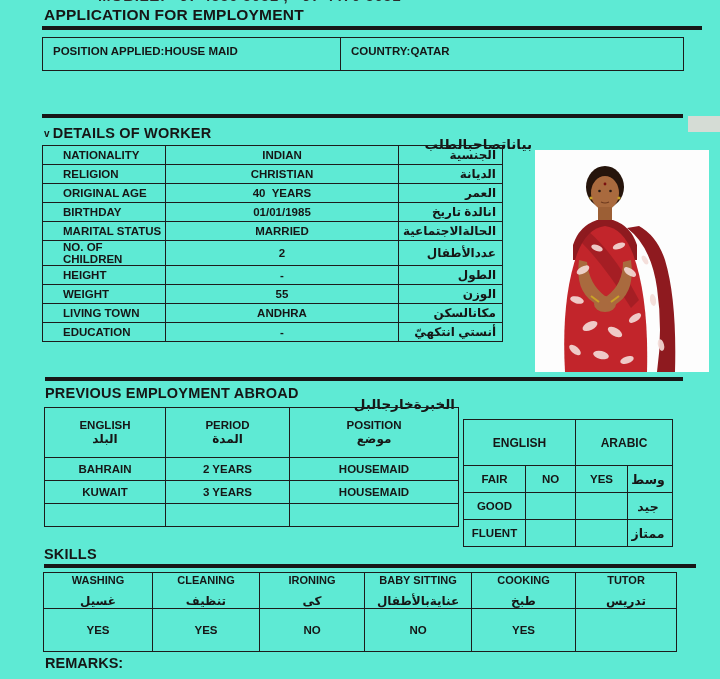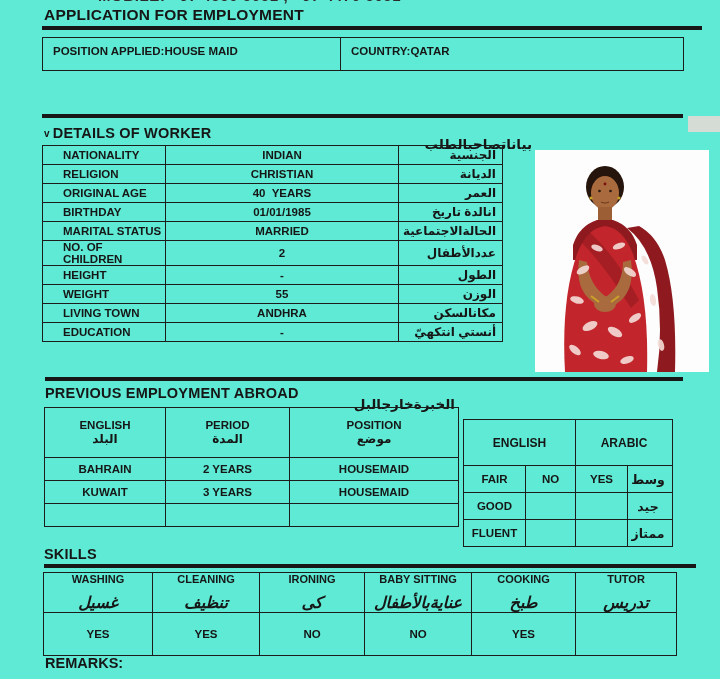--- a/index.html
+++ b/index.html
@@ -56,21 +56,21 @@
   .language tr.hdr td { height:46px; font-size:12px; }
   .language tr.r td { height:27px; }
   .language td.arv { direction:rtl; font-size:12.5px; padding-right:4px; }
 
   
   .skills-tbl { left:43px; top:572px; width:633px; }
   .skills-tbl td { text-align:center; vertical-align:middle; }
   .skills-tbl tr.hdr td { height:36px; }
   .skills-tbl tr.val td { height:43px; }
   .skills-tbl .en { font-size:11px; font-weight:600; }
-  .skills-tbl .arl { font-size:16px; direction:rtl; margin-top:8px;font-style:italic; }
+  .skills-tbl .arl { font-size:12px; direction:rtl; margin-top:8px; }
 
   .remarks { position:absolute; left:45px; top:655px; font-size:14.5px; font-weight:700; }
 
   .smudge { position:absolute; left:688px; top:116px; width:32px; height:16px; background:#f3d8d4; opacity:.8; }
 </style>
 </head>
 <body>
 
 <div class="page">
 

